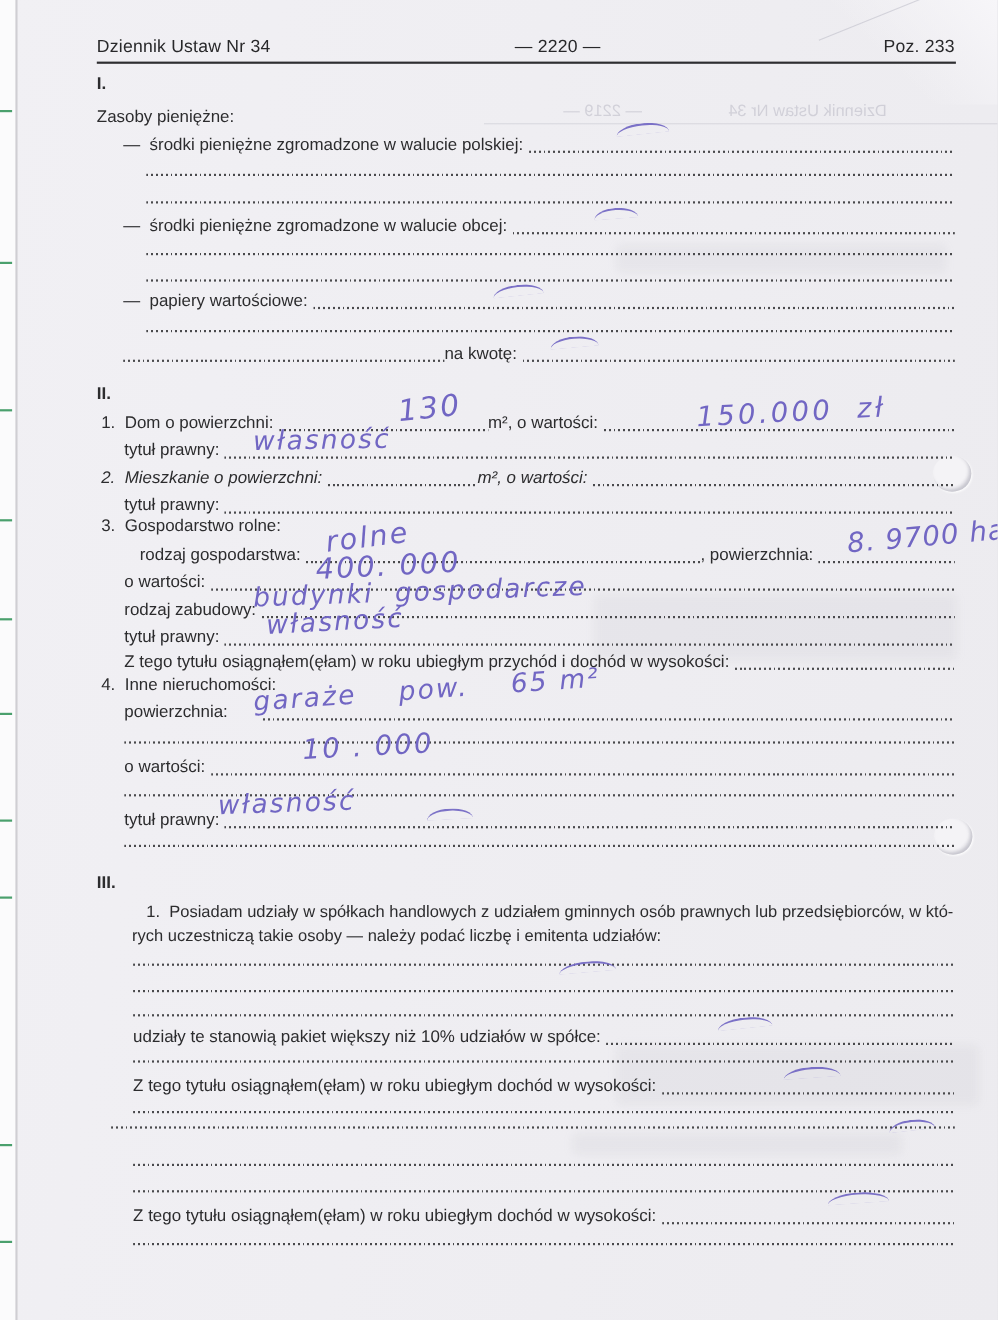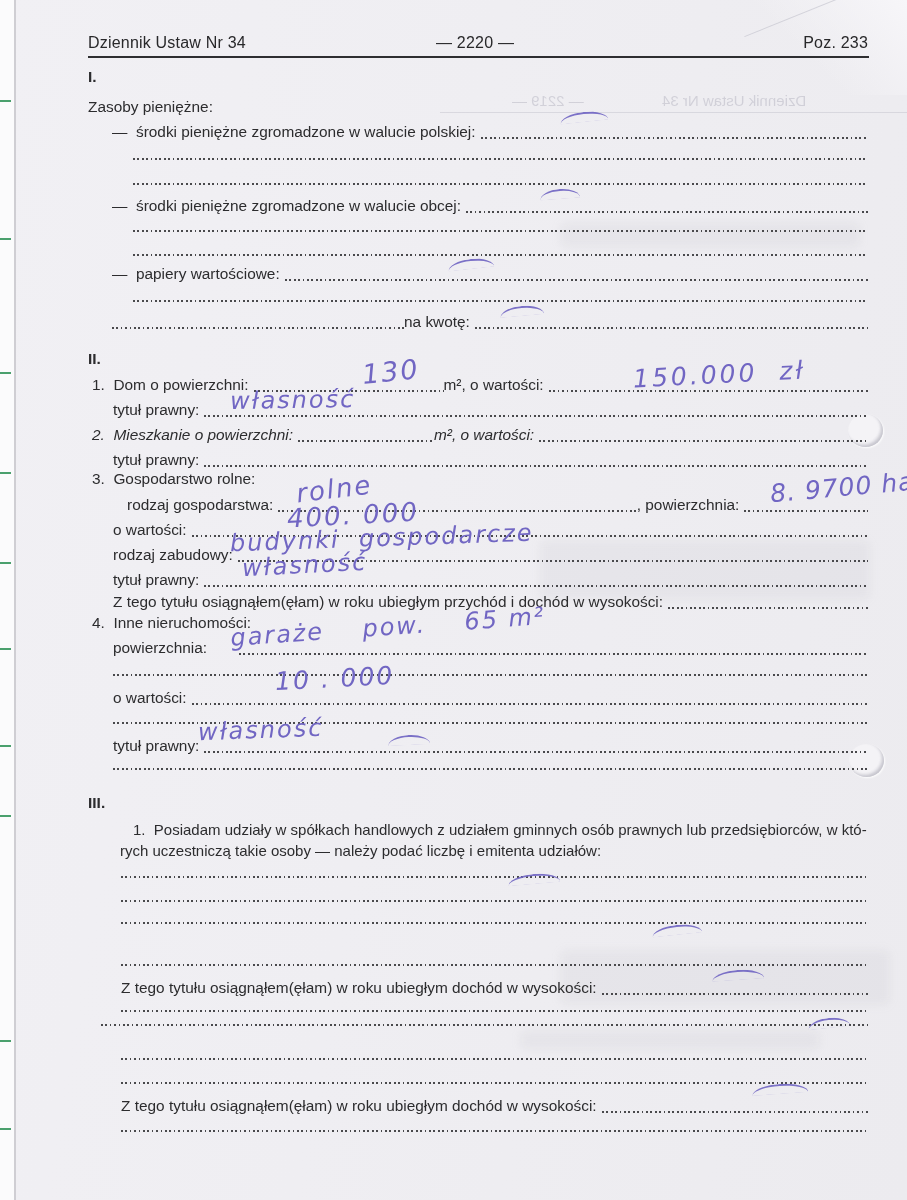--- a/index.html
+++ b/index.html
@@ -71,21 +71,21 @@
 
   <div class="ghost" style="top:92px;left:662px;">Dziennik Ustaw Nr 34</div>
   <div class="ghost" style="top:92px;left:512px;">— 2219 —</div>
   <div class="ghostline" style="top:112px;left:440px;right:0;"></div>
   <div class="smudge" style="left:560px;top:222px;width:300px;height:26px;"></div>
   <div class="smudge" style="left:540px;top:540px;width:330px;height:60px;"></div>
   <div class="smudge" style="left:560px;top:950px;width:330px;height:55px;"></div>
   <div class="smudge" style="left:520px;top:1030px;width:300px;height:20px;"></div>
 
   <div class="hdr" style="left:88px;top:34px;">Dziennik Ustaw Nr 34</div>
-  <div class="hdr" style="left:436px;top:34px;">— 2220 —</div>
+  <div class="hdr" style="left:468px;top:34px;">— 2220 —</div>
   <div class="hdr" style="right:39px;top:34px;">Poz. 233</div>
   <div class="rule"></div>
 
   <div class="secnum" style="left:88px;top:68px;">I.</div>
   <div class="line" style="left:88px;top:97px;">
     <span class="lbl">Zasoby pieniężne:</span>
   </div>
   <div class="line" style="left:112px;top:122px;">
     <span class="lbl">—  środki pieniężne zgromadzone w walucie polskiej:</span>
     <div class="lead"></div>
@@ -177,20 +177,24 @@
   <div class="secnum" style="left:88px;top:794px;">III.</div>
   <div class="line" style="left:96px;top:820px;font-size:15px;margin-left:37px;">
     <span class="lbl">1.  Posiadam udziały w spółkach handlowych z udziałem gminnych osób prawnych lub przedsiębiorców, w któ-</span>
   </div>
   <div class="line" style="left:120px;top:841px;font-size:15px;">
     <span class="lbl">rych uczestniczą takie osoby — należy podać liczbę i emitenta udziałów:</span>
   </div>
   <div class="dotfull" style="left:121px;top:876px;"></div>
   <div class="dotfull" style="left:121px;top:900px;"></div>
   <div class="dotfull" style="left:121px;top:922px;"></div>
+  <div class="line" style="left:121px;top:933px;">
+    <span class="lbl">udziały te stanowią pakiet większy niż 10% udziałów w spółce:</span>
+    <div class="lead"></div>
+  </div>
   <div class="dotfull" style="left:121px;top:964px;"></div>
   <div class="line" style="left:121px;top:978px;">
     <span class="lbl">Z tego tytułu osiągnąłem(ęłam) w roku ubiegłym dochód w wysokości:</span>
     <div class="lead"></div>
   </div>
   <div class="dotfull" style="left:121px;top:1010px;"></div>
   <div class="line" style="left:96px;top:1024px;">
     <div class="lead"></div>
   </div>
   <div class="dotfull" style="left:121px;top:1058px;"></div>

